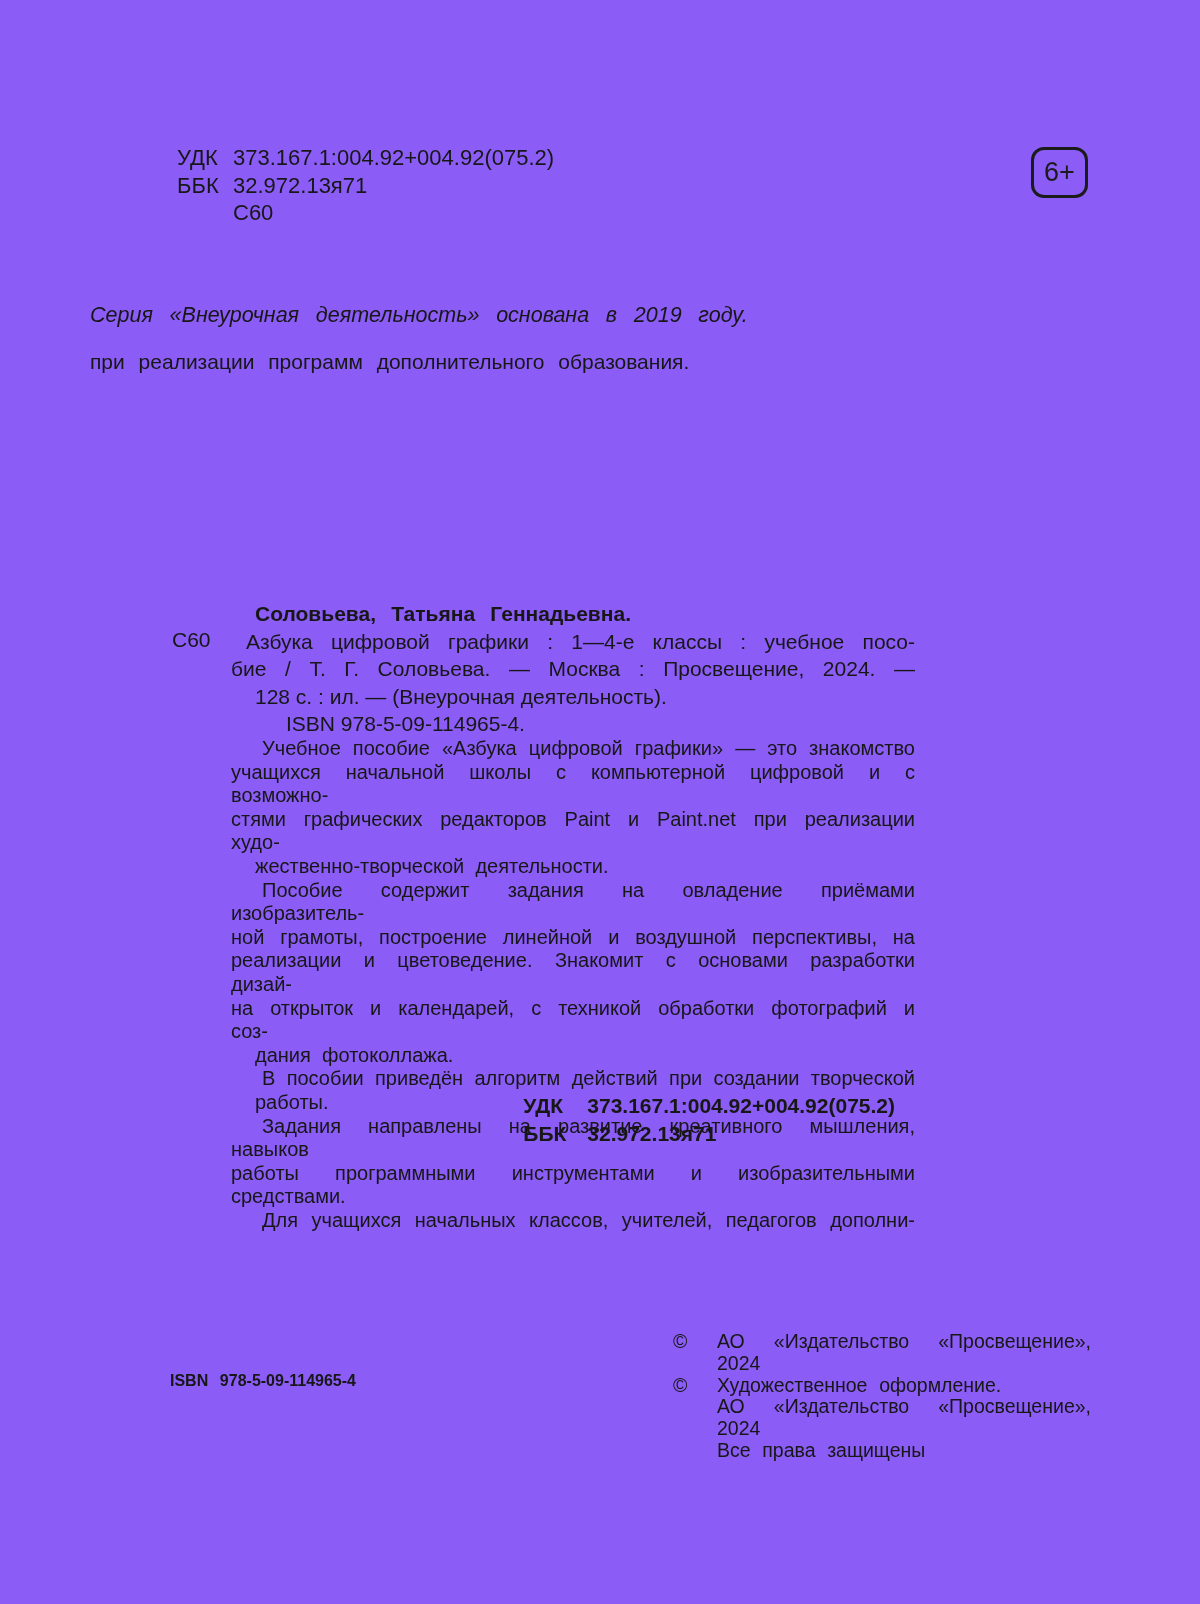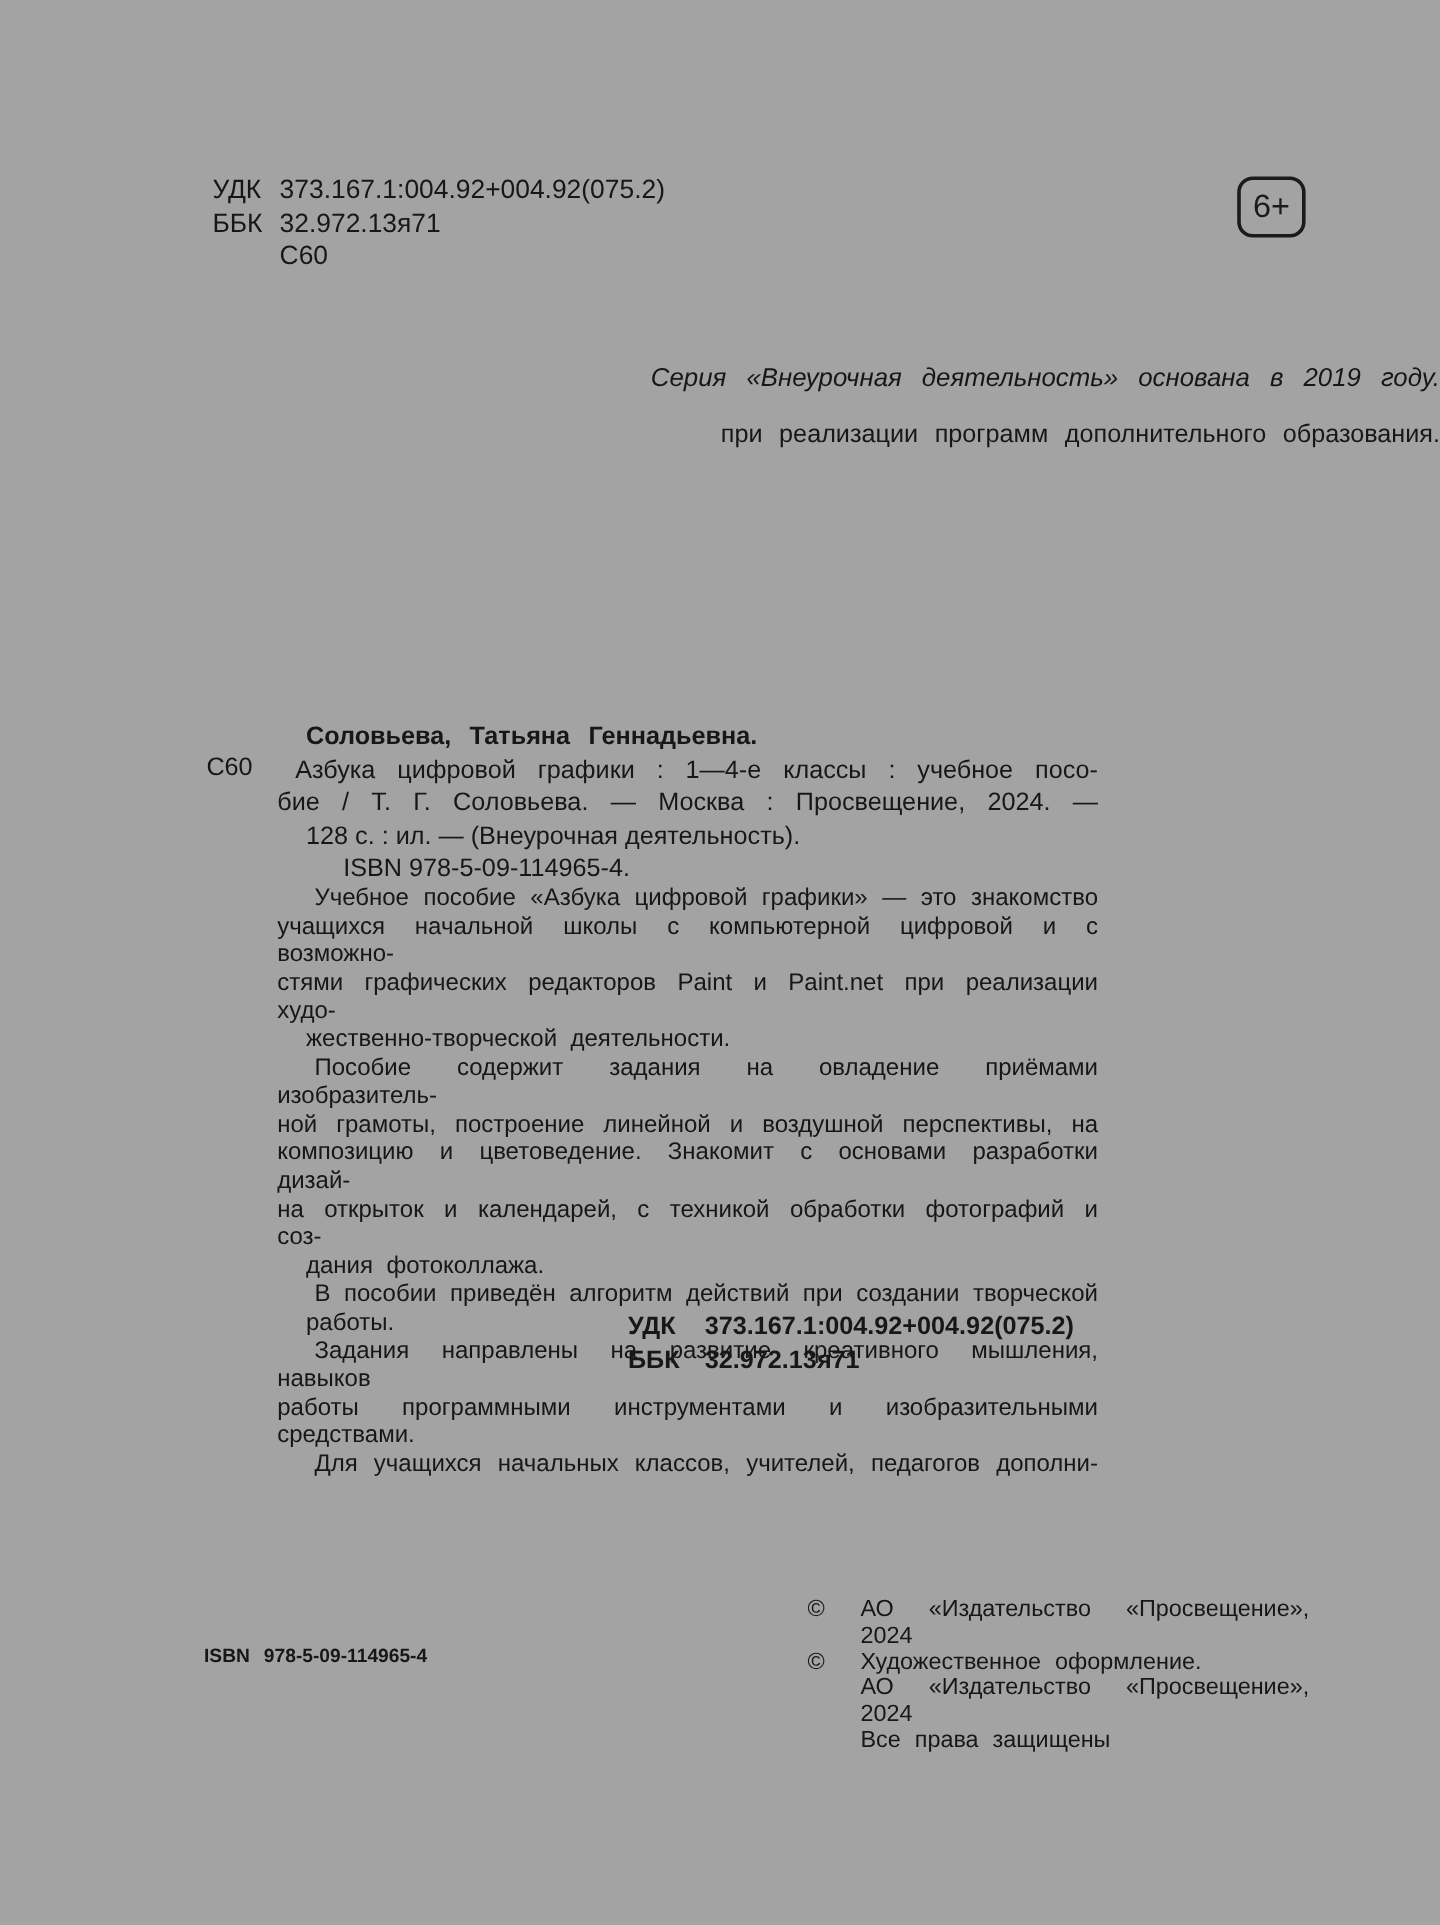--- a/index.html
+++ b/index.html
@@ -1,20 +1,20 @@
 <!DOCTYPE html>
 <html><head>
 <meta charset="utf-8">
 <style>
   html, body { margin: 0; padding: 0; background: #ffffff; }
   .page {
     position: relative;
     width: 1200px;
     height: 1604px;
-    background: #a3a3a3;
+    background: #8b5cf6;
     color: #171717;
     font-family: "Liberation Sans", "DejaVu Sans", sans-serif;
     overflow: hidden;
   }
 
   
   .top-codes { position: absolute; left: 177px; top: 144px; font-size: 22px; line-height: 27.5px; }
   .code-row { display: flex; }
   .code-label { width: 56px; flex: 0 0 56px; }
 
@@ -24,21 +24,21 @@
     width: 51px; height: 45px;
     border: 3px solid #1b1b1b; border-radius: 13px;
     display: flex; align-items: center; justify-content: center;
     font-size: 27px; color: #1b1b1b;
   }
 
   
   .center-wrap {
     position: absolute; left: 0; width: 1200px;
     padding-left: 90px; box-sizing: border-box;
-    text-align: right;
+    text-align: left;
   }
   .series-note { top: 303px; font-style: italic; font-size: 21.5px; word-spacing: 0.5em; }
   .usage-note { top: 348px; font-size: 21px; line-height: 28px; word-spacing: 0.38em; }
 
   
   .biblio { position: absolute; left: 231px; top: 600px; width: 684px; font-size: 21px; line-height: 27.6px; }
   .biblio .author { font-weight: bold; word-spacing: 0.45em; }
   .margin-code { position: absolute; left: 172px; top: 628px; font-size: 21px; }
 
   
@@ -101,21 +101,21 @@
     <div class="pl ind31">ISBN 978-5-09-114965-4.</div>
   </div>
 
   <div class="annot">
     <div class="jl ind">Учебное пособие «Азбука цифровой графики» — это знакомство</div>
     <div class="jl">учащихся начальной школы с компьютерной цифровой и с возможно-</div>
     <div class="jl">стями графических редакторов Paint и Paint.net при реализации худо-</div>
     <div class="pl">жественно-творческой деятельности.</div>
     <div class="jl ind">Пособие содержит задания на овладение приёмами изобразитель-</div>
     <div class="jl">ной грамоты, построение линейной и воздушной перспективы, на</div>
-    <div class="jl">композицию и цветоведение. Знакомит с основами разработки дизай-</div>
+    <div class="jl">реализации и цветоведение. Знакомит с основами разработки дизай-</div>
     <div class="jl">на открыток и календарей, с техникой обработки фотографий и соз-</div>
     <div class="pl">дания фотоколлажа.</div>
     <div class="jl ind">В пособии приведён алгоритм действий при создании творческой</div>
     <div class="pl">работы.</div>
     <div class="jl ind">Задания направлены на развитие креативного мышления, навыков</div>
     <div class="jl">работы программными инструментами и изобразительными средствами.</div>
     <div class="jl ind">Для учащихся начальных классов, учителей, педагогов дополни-</div>
   </div>
 
   <div class="bottom-codes">

